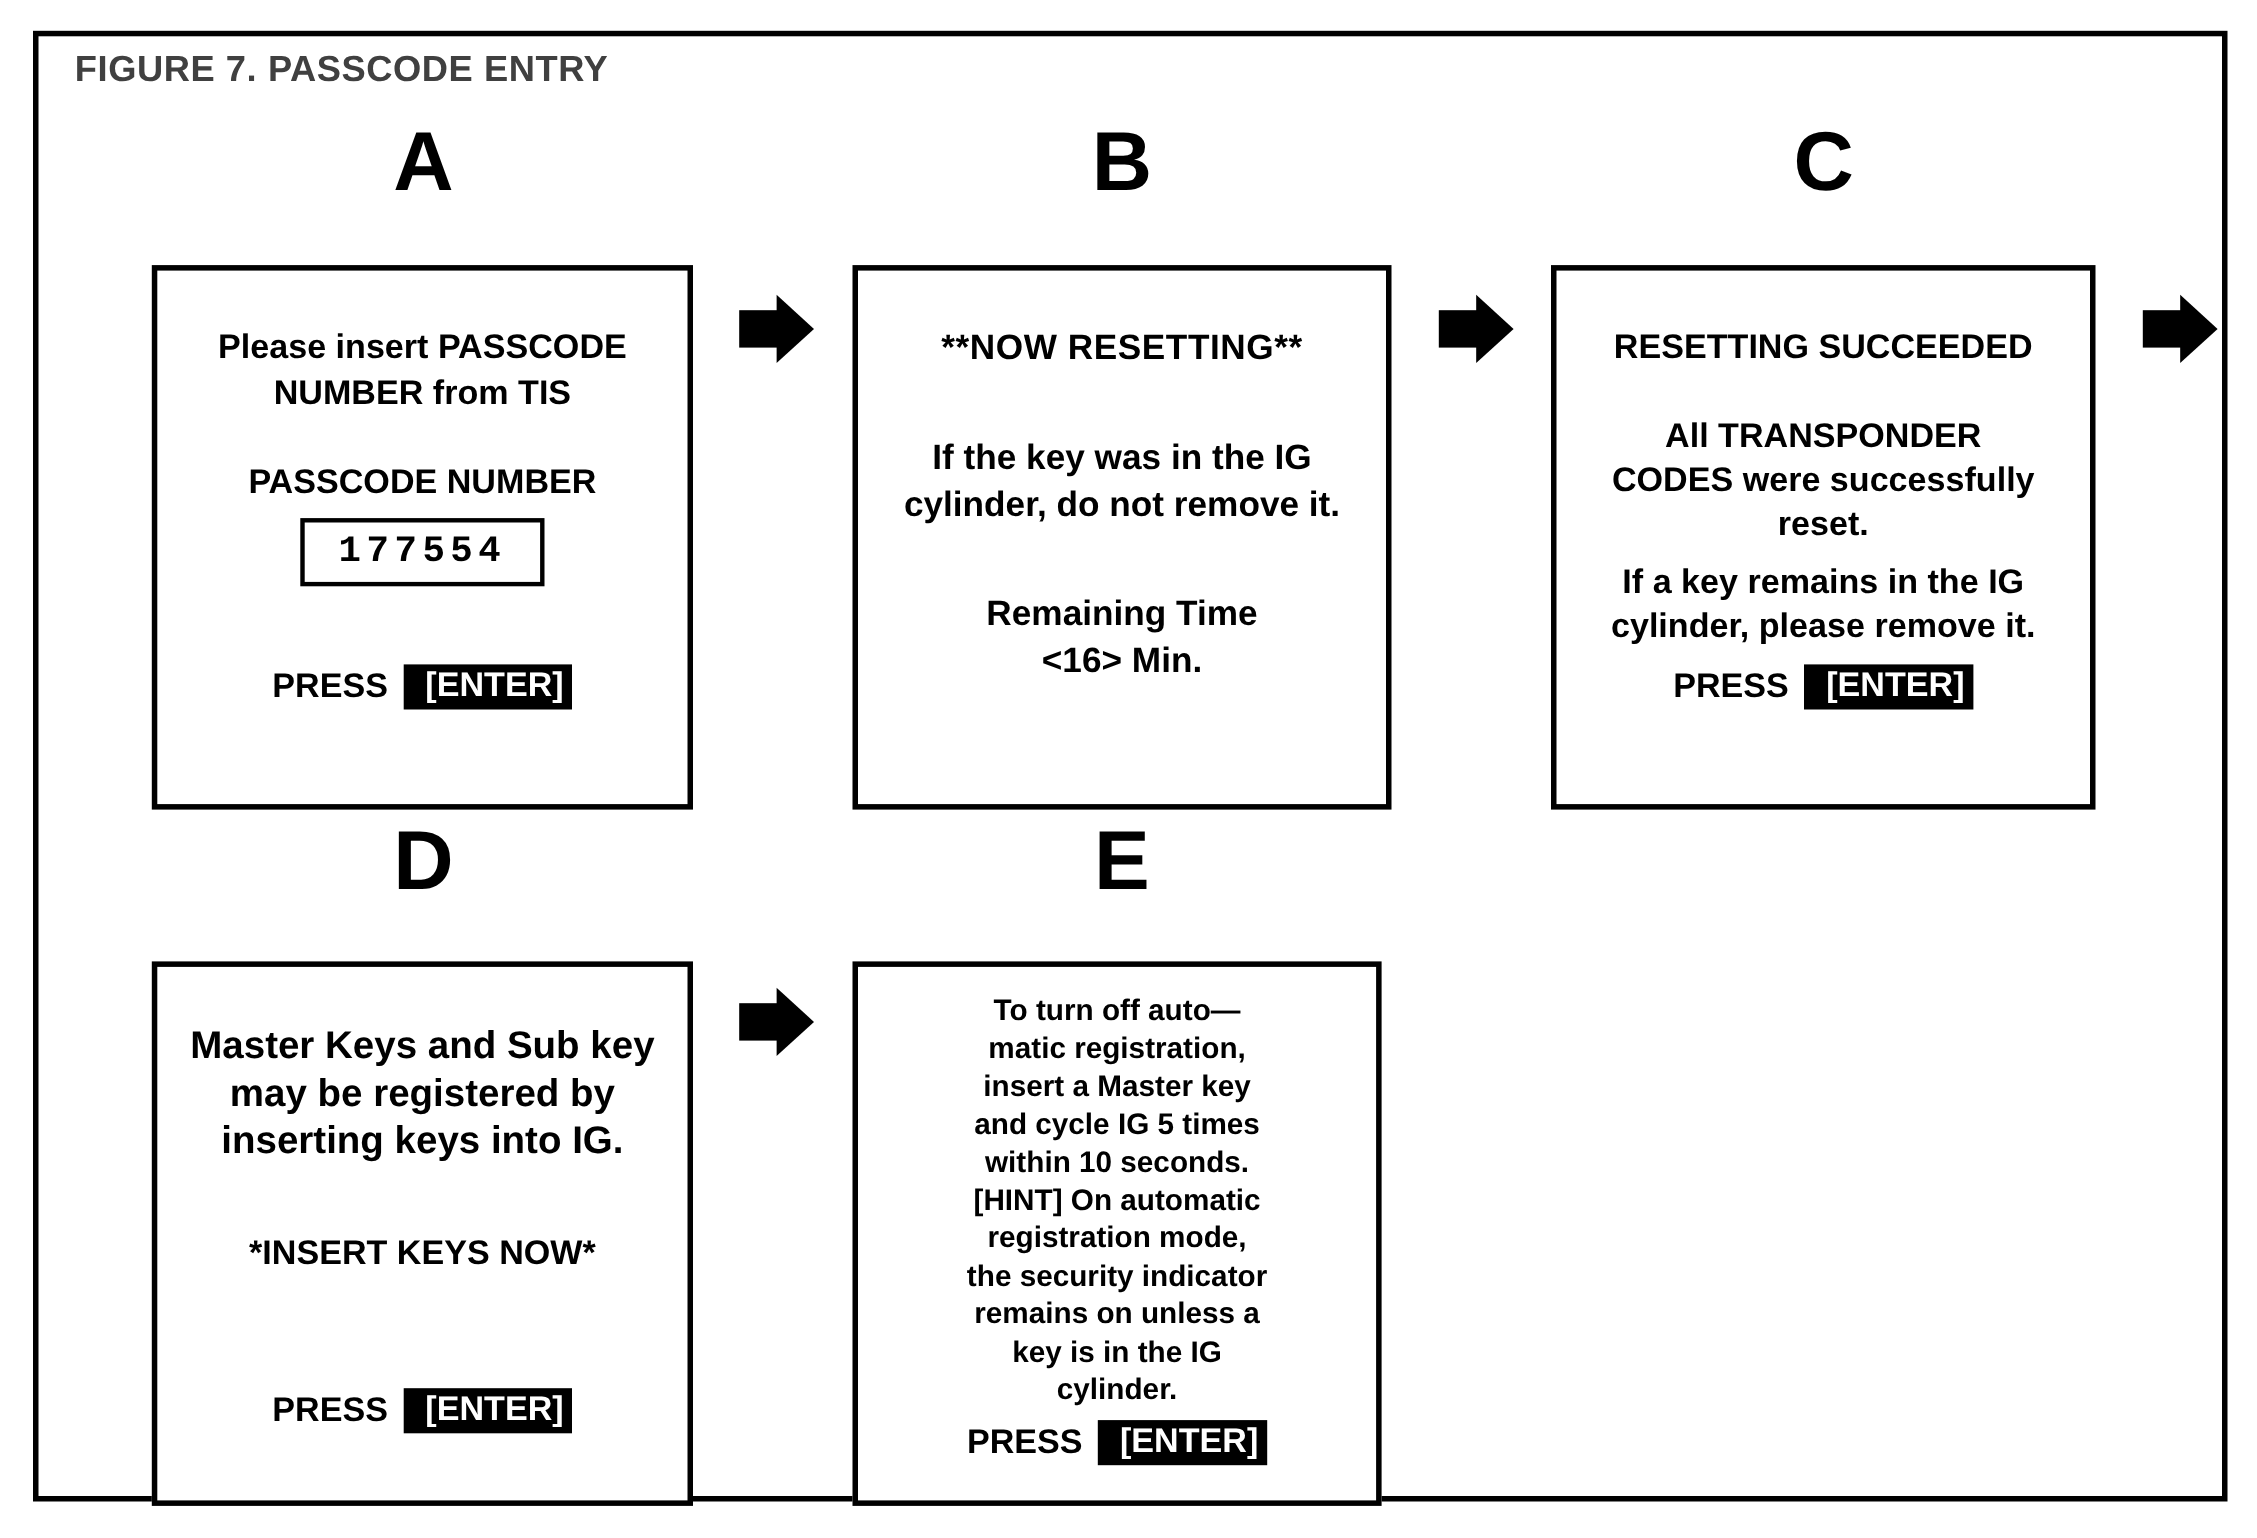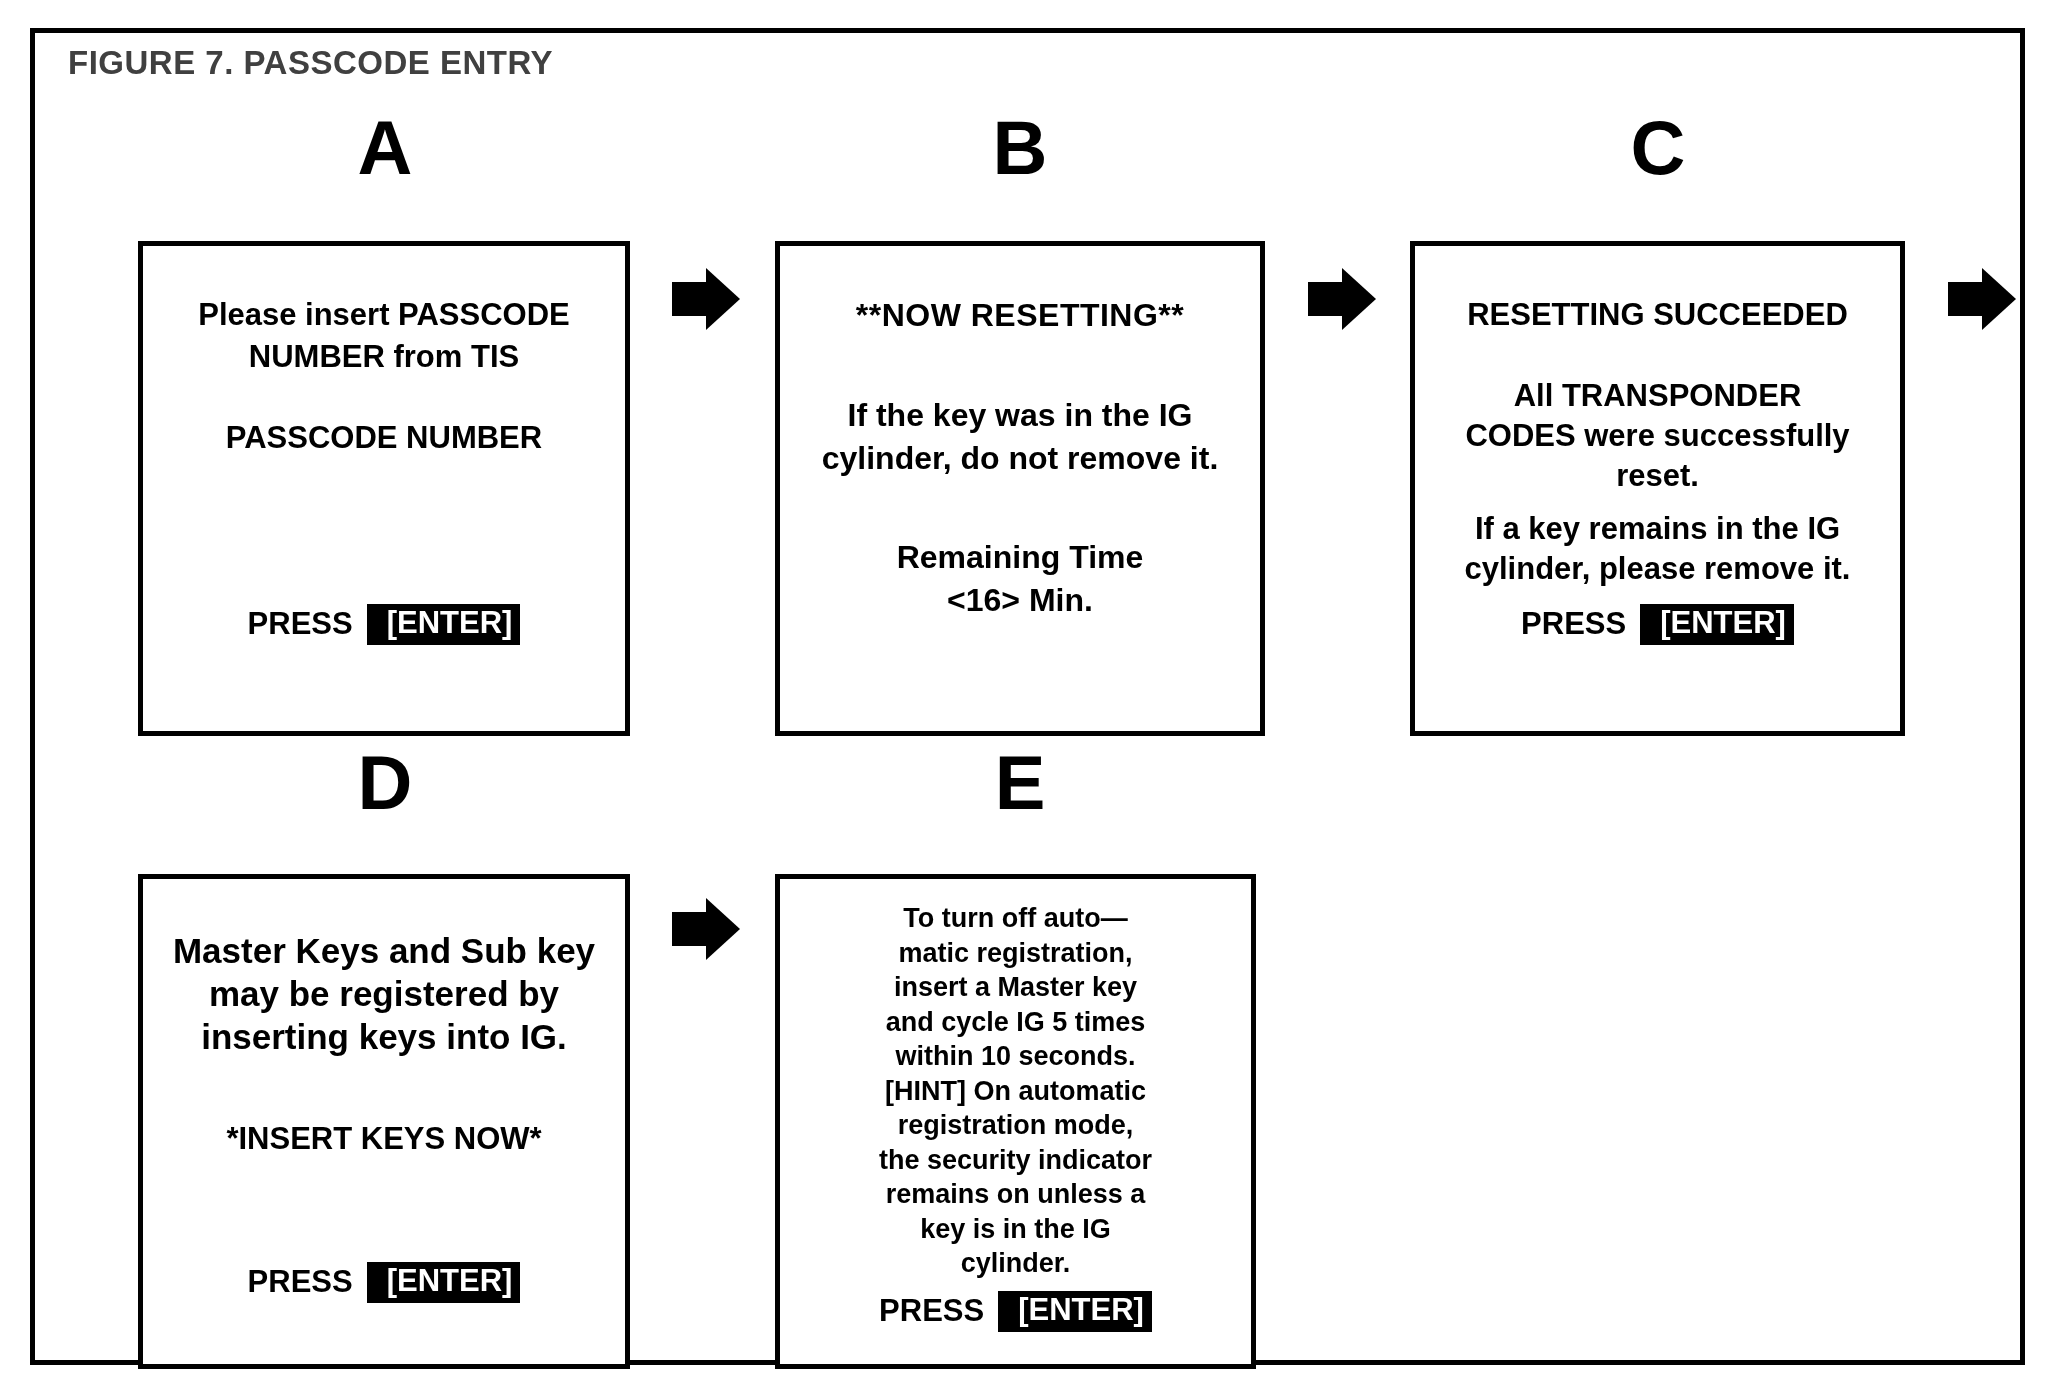--- a/index.html
+++ b/index.html
@@ -119,20 +119,21 @@
   <div class="outer-frame"></div>
 
   <div class="fig-title">FIGURE 7.  PASSCODE ENTRY</div>
 
   <div class="panel-letter" style="left:325px;top:110px;">A</div>
 
   <div class="screen" style="left:138px;top:200px;width:492px;height:495px;">
     <div class="txt r1" style="top:48px;font-size:31px;line-height:42px;">Please insert PASSCODE
 NUMBER from TIS</div>
     <div class="txt r1" style="top:172px;font-size:31px;line-height:40px;">PASSCODE NUMBER</div>
+    <div class="pass-field" style="left:130px;top:225px;width:222px;height:62px;">177554</div>
     <div class="press-row" style="left:0;right:0;top:358px;font-size:31px;">
       <span>PRESS</span>
       <span class="enter-key">[ENTER]</span>
     </div>
   </div>
 
   <div class="arrow" style="left:672px;top:268px;">
     <div class="shaft" style="left:0;top:14px;width:36px;height:34px;"></div>
     <div class="head" style="left:34px;top:0;"></div>
   </div>

